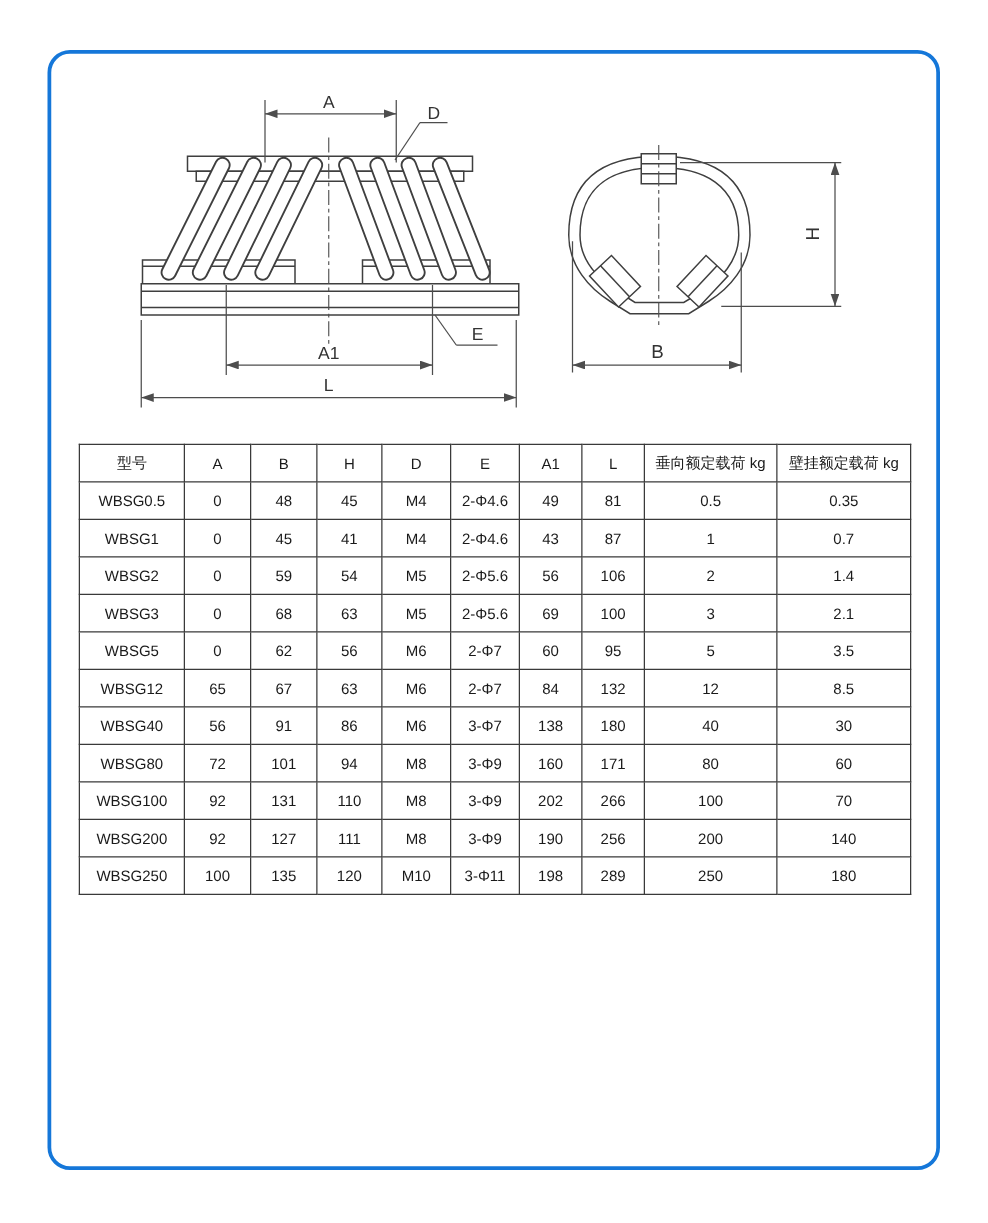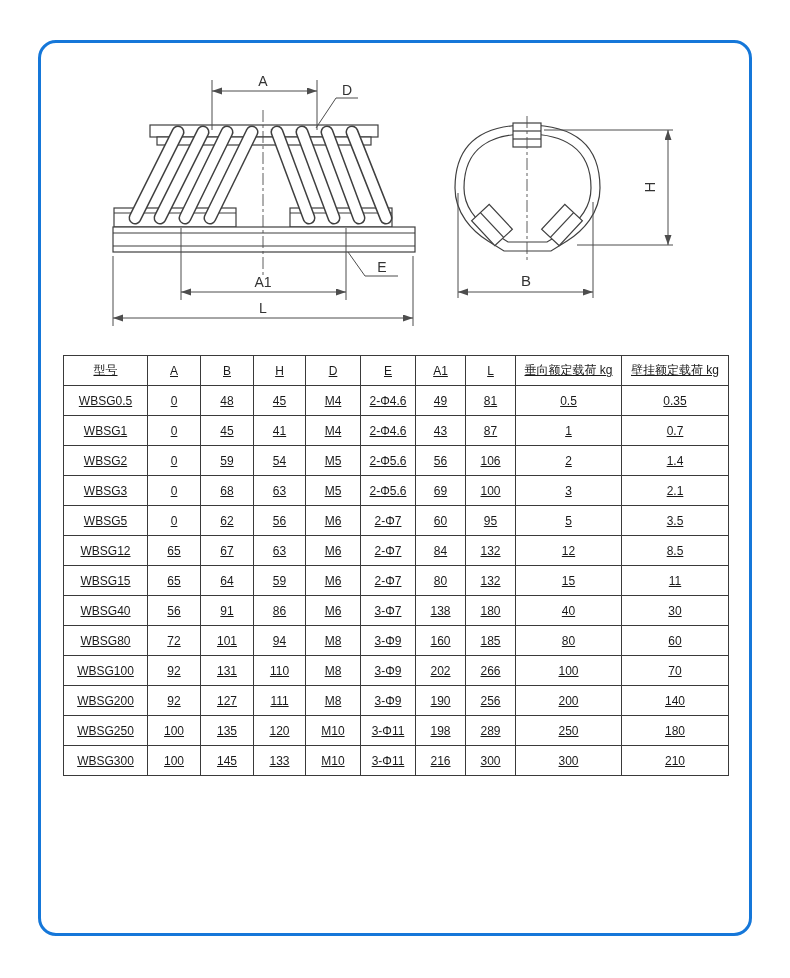--- a/index.html
+++ b/index.html
@@ -10,21 +10,20 @@
   .frame {
     position:absolute; left:38px; top:40px; width:708px; height:890px;
     border:3px solid #1577d9; border-radius:18px; background:#fff;
   }
   .side-view-svg { position:absolute; left:59px; top:17px; }
   .end-view-svg  { position:absolute; left:389px; top:47px; }
   .spec-table-wrap { position:absolute; left:22px; top:312px; }
   table.spec {
     border-collapse:collapse; table-layout:fixed; width:665px;
     font-size:12px;
-    text-decoration:underline;
   }
   table.spec th, table.spec td {
     border:1px solid #3a3a3a; height:29px; padding:0 2px;
     text-align:center; vertical-align:middle; font-weight:normal;
     overflow:hidden; white-space:nowrap;
   }
   
   .draw  { stroke:#3f3f3f; stroke-width:1.2; fill:none; }
   .fillw { fill:#ffffff; }
   .ropeO { stroke:#3f3f3f; stroke-width:13; stroke-linecap:round; }
@@ -257,52 +256,40 @@
             <td>67</td>
             <td>63</td>
             <td>M6</td>
             <td>2-Φ7</td>
             <td>84</td>
             <td>132</td>
             <td>12</td>
             <td>8.5</td>
           </tr>
           <tr>
-            <td>WBSG15</td>
-            <td>65</td>
-            <td>64</td>
-            <td>59</td>
-            <td>M6</td>
-            <td>2-Φ7</td>
-            <td>80</td>
-            <td>132</td>
-            <td>15</td>
-            <td>11</td>
-          </tr>
-          <tr>
             <td>WBSG40</td>
             <td>56</td>
             <td>91</td>
             <td>86</td>
             <td>M6</td>
             <td>3-Φ7</td>
             <td>138</td>
             <td>180</td>
             <td>40</td>
             <td>30</td>
           </tr>
           <tr>
             <td>WBSG80</td>
             <td>72</td>
             <td>101</td>
             <td>94</td>
             <td>M8</td>
             <td>3-Φ9</td>
             <td>160</td>
-            <td>185</td>
+            <td>171</td>
             <td>80</td>
             <td>60</td>
           </tr>
           <tr>
             <td>WBSG100</td>
             <td>92</td>
             <td>131</td>
             <td>110</td>
             <td>M8</td>
             <td>3-Φ9</td>
@@ -328,29 +315,17 @@
             <td>100</td>
             <td>135</td>
             <td>120</td>
             <td>M10</td>
             <td>3-Φ11</td>
             <td>198</td>
             <td>289</td>
             <td>250</td>
             <td>180</td>
           </tr>
-          <tr>
-            <td>WBSG300</td>
-            <td>100</td>
-            <td>145</td>
-            <td>133</td>
-            <td>M10</td>
-            <td>3-Φ11</td>
-            <td>216</td>
-            <td>300</td>
-            <td>300</td>
-            <td>210</td>
-          </tr>
         </tbody>
     </table>
   </div>
 
 </div>
 
 </body></html>

